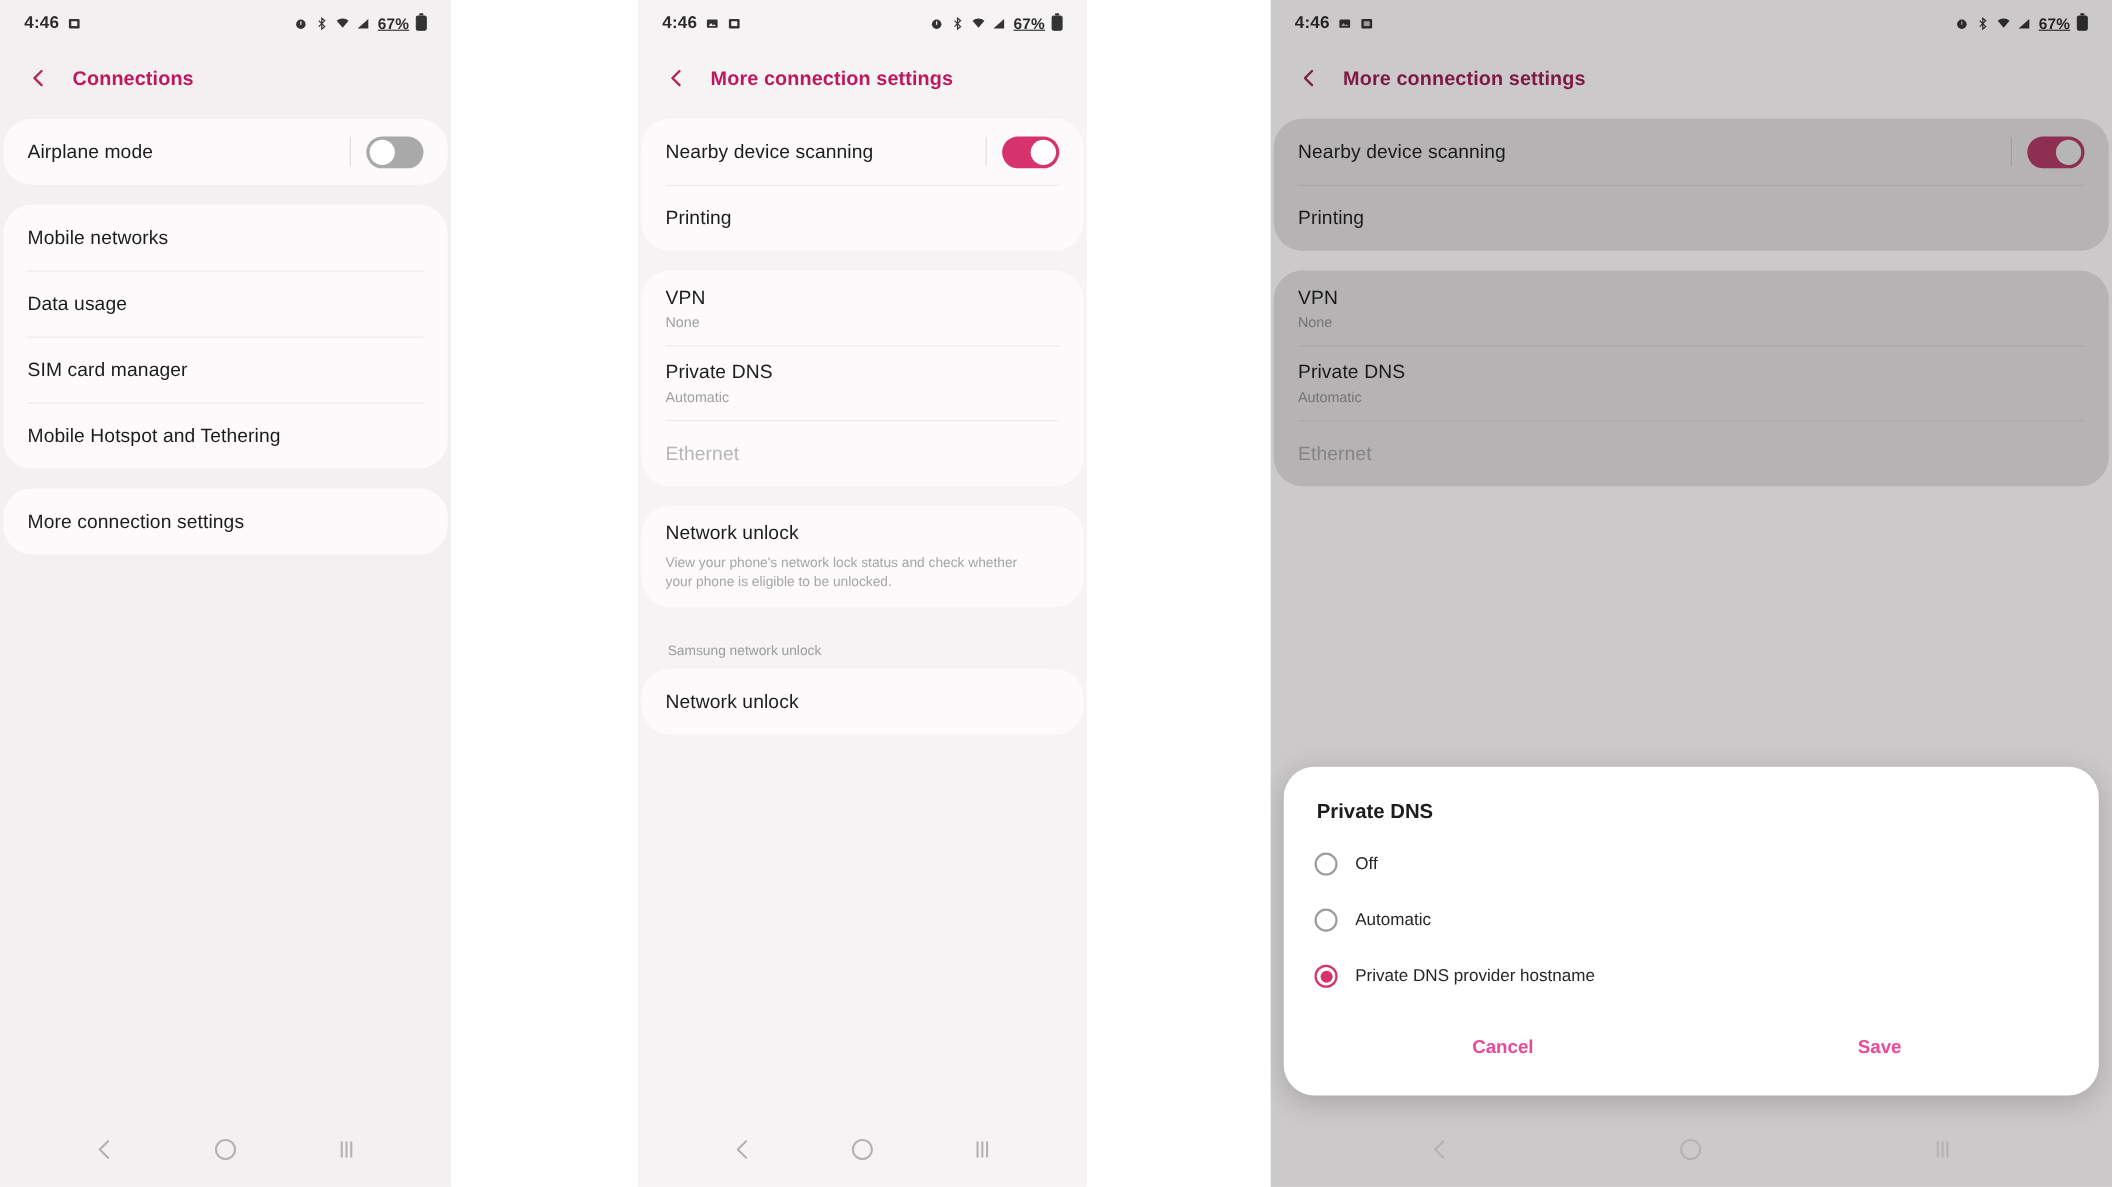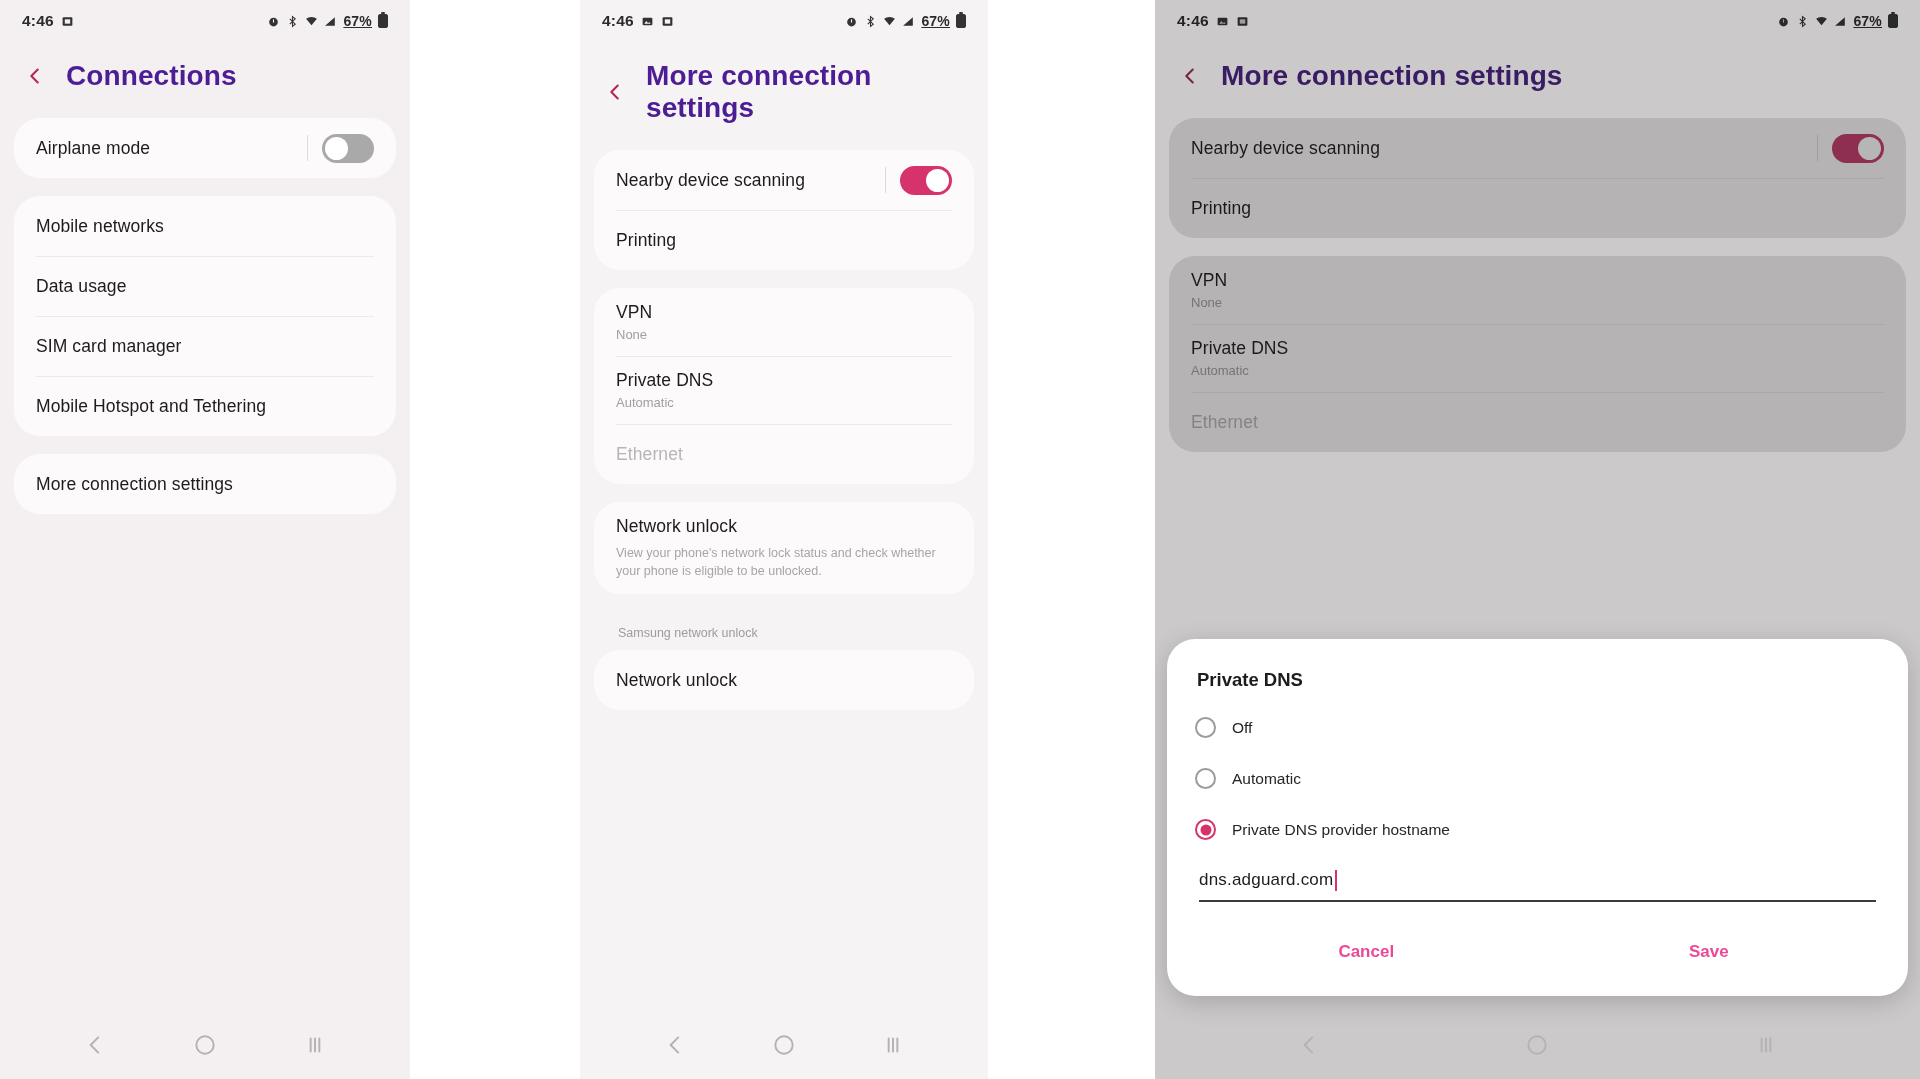--- a/index.html
+++ b/index.html
@@ -77,28 +77,28 @@
     padding: 18px 24px 26px 24px;
     gap: 20px;
   }
   .back-chevron {
     width: 22px; height: 22px;
     color: #b4275c;
     flex: none;
   }
   .back-chevron svg { width: 100%; height: 100%; display: block; }
   .appbar-title {
-    font-size: 28px;
+    font-size: 18px;
     font-weight: 700;
-    color: #4c1d95;
+    color: #be185d;
     letter-spacing: .1px;
   }
 
   
-  .content { padding: 0 14px; }
+  .content { padding: 0 3px; }
   .card {
     background: #fcfafb;
     border-radius: 26px;
     margin-bottom: 18px;
     overflow: hidden;
   }
   .row {
     position: relative;
     display: flex;
     align-items: center;
@@ -638,24 +638,20 @@
       <div class="radio-row">
         <span class="radio"></span>
         <span class="radio-label">Automatic</span>
       </div>
 
       <div class="radio-row">
         <span class="radio checked"></span>
         <span class="radio-label">Private DNS provider hostname</span>
       </div>
 
-      <div class="dns-input-wrap">
-        <span class="dns-input">dns.adguard.com</span>
-        <span class="caret"></span>
-      </div>
 
       <div class="dialog-actions">
         <div class="dialog-btn">Cancel</div>
         <div class="dialog-btn">Save</div>
       </div>
     </div>
 
     <div class="navbar">
       <span class="nav-btn">
         <svg viewBox="0 0 24 24" fill="none" stroke="currentColor" stroke-width="1.8" stroke-linecap="round" stroke-linejoin="round">

